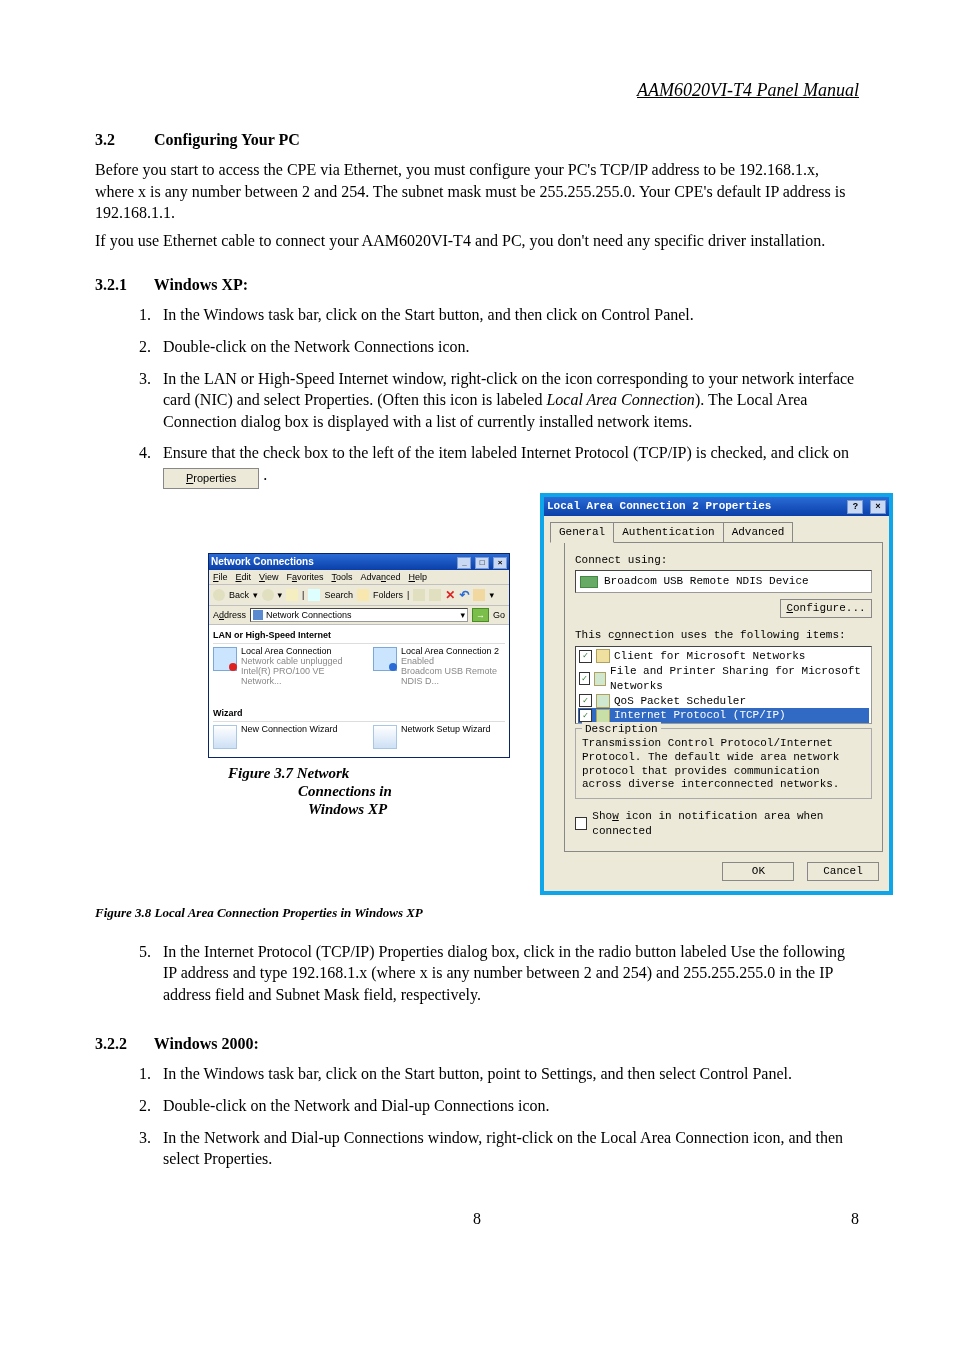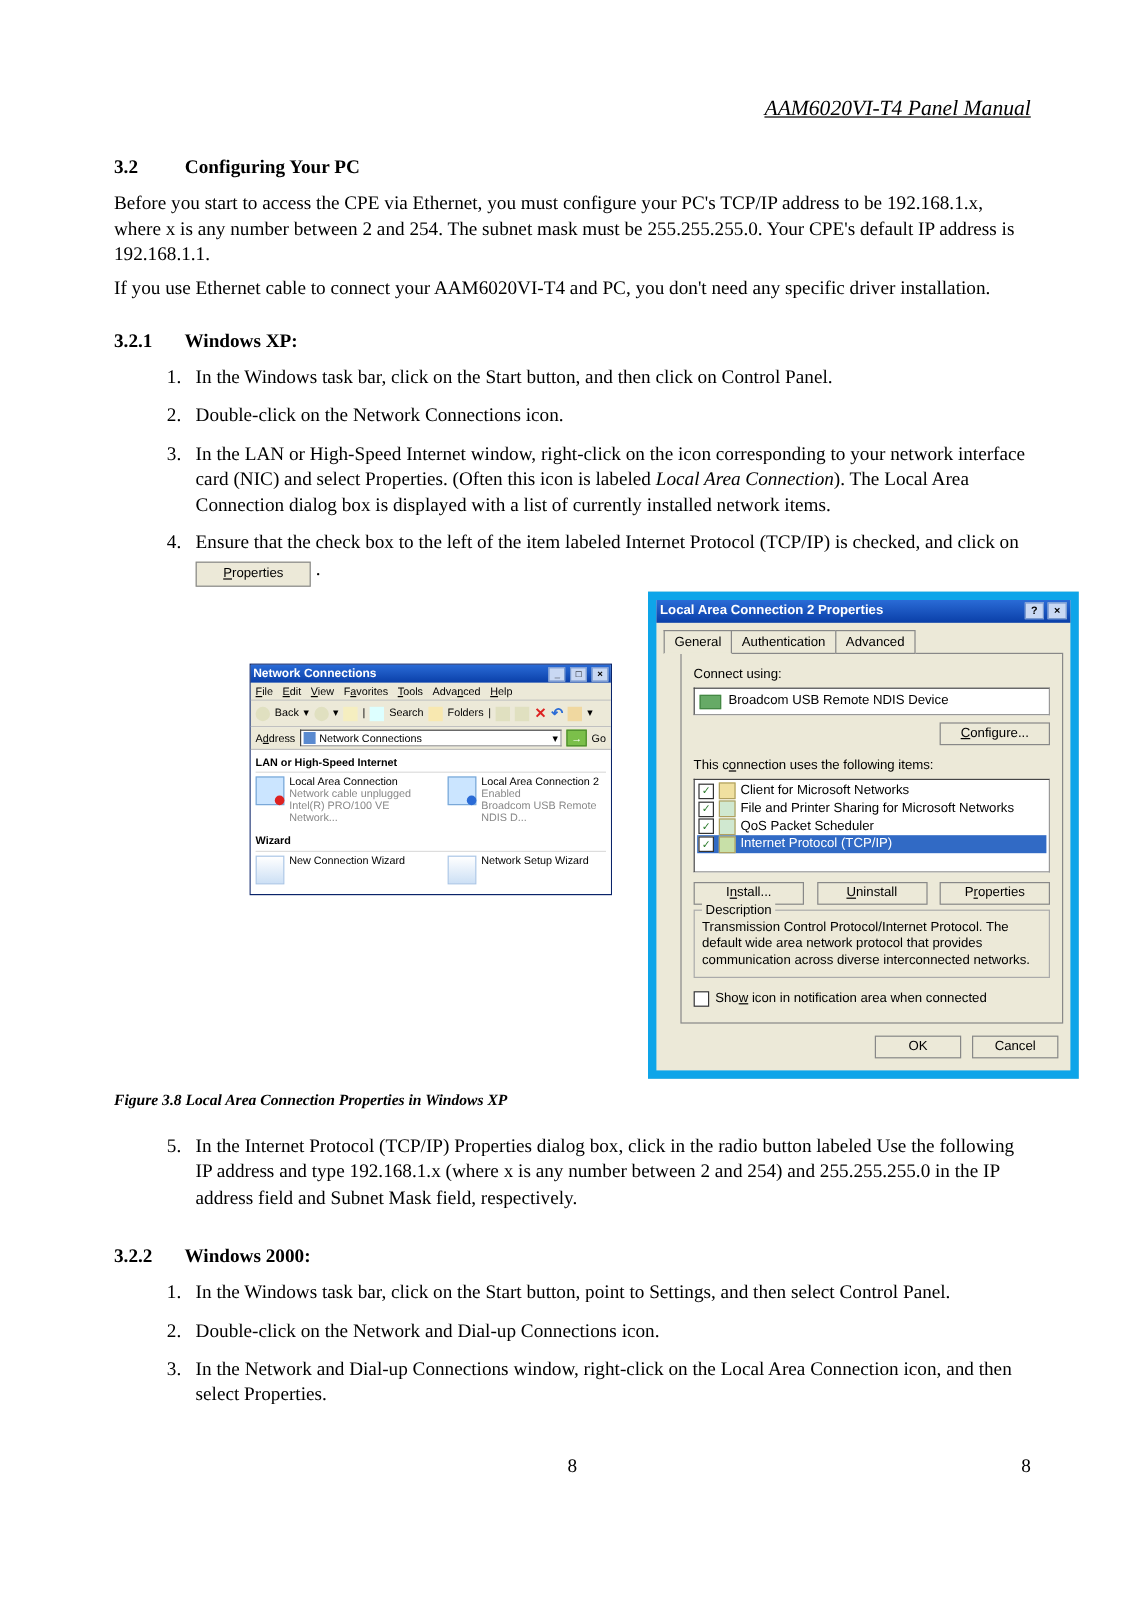--- a/index.html
+++ b/index.html
@@ -152,25 +152,25 @@
     font-weight: bold;
     text-align: center;
     font-size: 15px;
     margin-top: 6px;
     line-height: 1.2;
   }
   .fig-caption-left { text-align: left; padding-left: 20px; }
 
   
   .dlg {
-    font-family: Liberation Sans, sans-serif;
+    font-family: Liberation Mono, monospace;
     font-size: 11px;
     width: 345px;
     background: #ece9d8;
-    border: 7px solid #0ea5e9;
+    border: 4px solid #0ea5e9;
   }
   .dlg .titlebar { font-size: 11px; padding: 2px 3px; }
   .dlg .qbtn, .dlg .xbtn {
     display: inline-block; width: 14px; height: 12px;
     background: #c9d8f3; color: #000; text-align: center;
     font-size: 9px; line-height: 12px; border: 1px solid #7a9ad0;
     font-weight: bold;
   }
   .tabs { display: flex; padding: 6px 6px 0 6px; }
   .tab {
@@ -361,33 +361,38 @@
                 </div>
                 <div class="conn-item">
                   <div class="conn-icon ok"></div>
                   <div class="conn-text">
                     <div>Local Area Connection 2</div>
                     <div style="color:#888">Enabled</div>
                     <div style="color:#888">Broadcom USB Remote NDIS D...</div>
                   </div>
                 </div>
               </div>
-              <div class="group-hdr" style="margin-top:8px">Wizard</div>
+              <div class="group-hdr" style="margin-top:20px">Wizard</div>
               <div class="hr-line"></div>
               <div class="conn-row">
                 <div class="conn-item">
                   <div class="wiz-icon"></div>
                   <div class="conn-text">New Connection Wizard</div>
                 </div>
                 <div class="conn-item">
                   <div class="wiz-icon"></div>
                   <div class="conn-text">Network Setup Wizard</div>
                 </div>
               </div>
             </div>
+          </div>
+          <div class="fig-caption fig-caption-left">
+            <div>Figure 3.7 Network</div>
+            <div style="padding-left:70px">Connections in</div>
+            <div style="padding-left:80px">Windows XP</div>
           </div>
         </div>
 
         <div class="fig-right">
           <div class="dlg">
             <div class="titlebar">
               <span>Local Area Connection 2 Properties</span>
               <span>
                 <span class="qbtn">?</span>
                 <span class="xbtn">×</span>
@@ -423,25 +428,20 @@
                   <span class="cb">✓</span>
                   <span class="svc-icon net"></span>
                   <span>QoS Packet Scheduler</span>
                 </div>
                 <div class="li-row sel">
                   <span class="cb">✓</span>
                   <span class="svc-icon tcp"></span>
                   <span>Internet Protocol (TCP/IP)</span>
                 </div>
               </div>
-              <div class="btn-row">
-                <span class="btn">I<span class="u">n</span>stall...</span>
-                <span class="btn"><span class="u">U</span>ninstall</span>
-                <span class="btn">P<span class="u">r</span>operties</span>
-              </div>
               <div class="groupbox">
                 <span class="gb-title">Description</span>
                 <div style="line-height:1.25">Transmission Control Protocol/Internet Protocol. The default wide area network protocol that provides communication across diverse interconnected networks.</div>
               </div>
               <div class="chk-row">
                 <span class="cb"></span>
                 <span>Sho<span class="u">w</span> icon in notification area when connected</span>
               </div>
             </div>
             <div class="dlg-btn-row">

